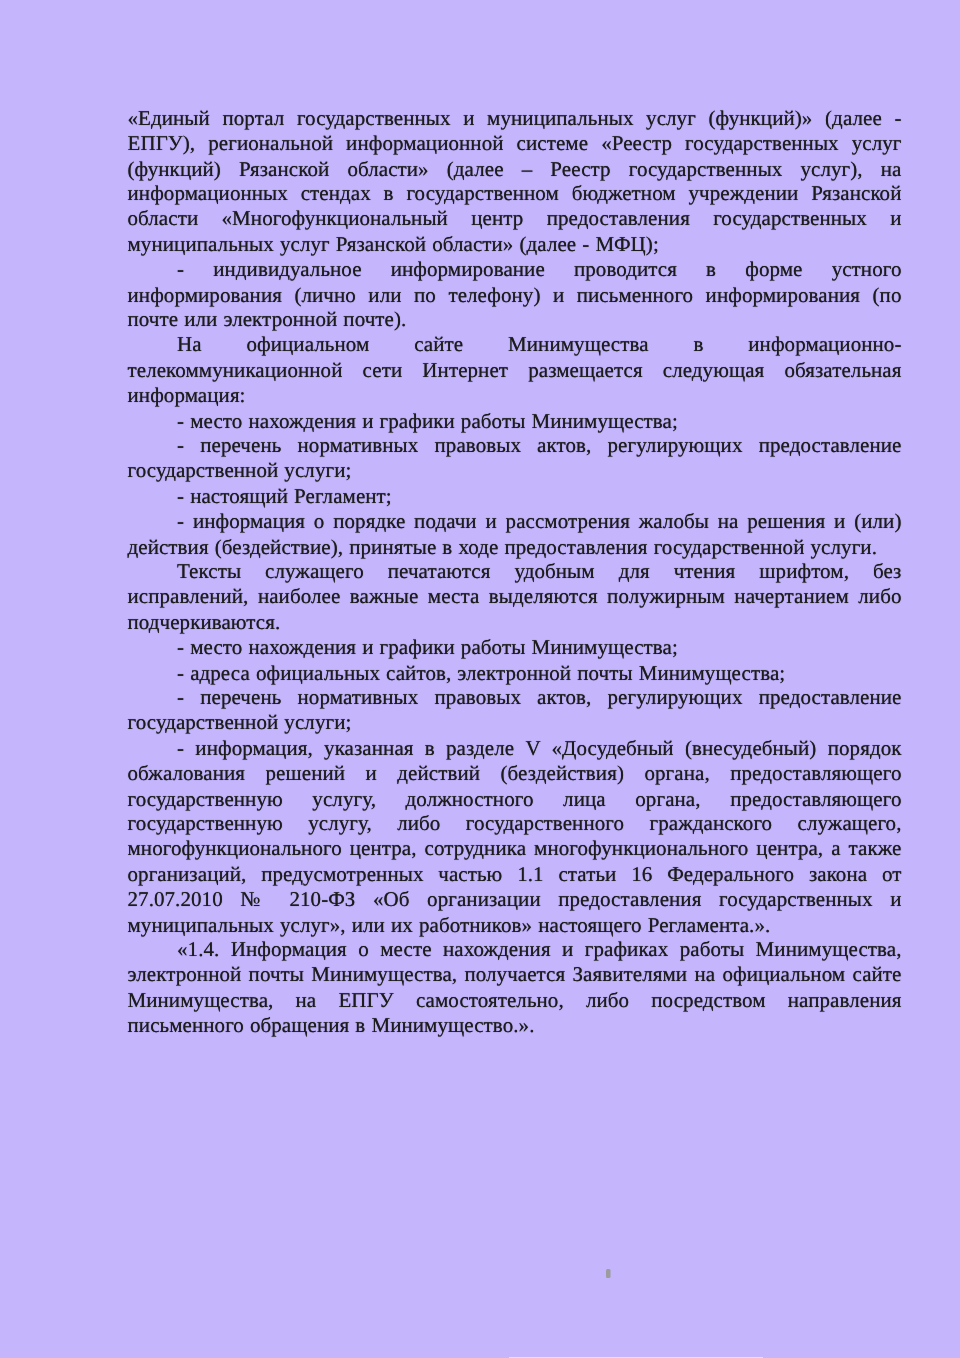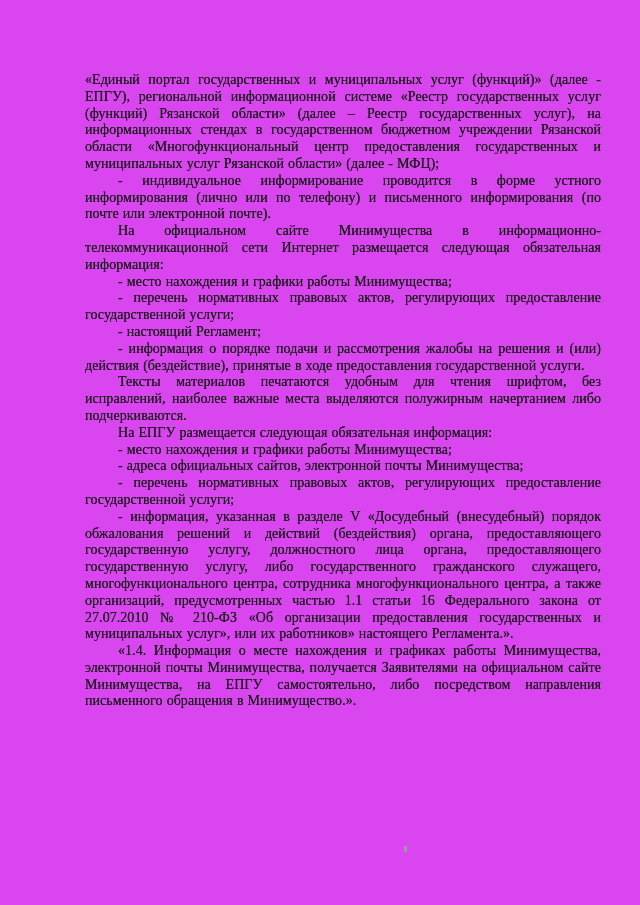--- a/index.html
+++ b/index.html
@@ -5,21 +5,21 @@
   html, body {
     margin: 0;
     padding: 0;
     background: #ffffff;
     font-family: "Liberation Serif", "DejaVu Serif", serif;
   }
   .page {
     position: relative;
     width: 640px;
     height: 905px;
-    background: #d946ef;
+    background: #c4b5fd;
     overflow: hidden;
   }
   .text-block {
     position: absolute;
     left: 85px;
     top: 72px;
     width: 516px;
     color: #1c1c1c;
     font-size: 14px;
     line-height: 16.8px;
@@ -51,22 +51,21 @@
 
 <div class="page">
   <div class="text-block">
     <p class="para no-indent">«Единый портал государственных и муниципальных услуг (функций)» (далее - ЕПГУ), региональной информационной системе «Реестр государственных услуг (функций) Рязанской области» (далее – Реестр государственных услуг), на информационных стендах в государственном бюджетном учреждении Рязанской области «Многофункциональный центр предоставления государственных и муниципальных услуг Рязанской области» (далее - МФЦ);</p>
     <p class="para">- индивидуальное информирование проводится в форме устного информирования (лично или по телефону) и письменного информирования (по почте или электронной почте).</p>
     <p class="para">На официальном сайте Минимущества в информационно-телекоммуникационной сети Интернет размещается следующая обязательная информация:</p>
     <p class="para">- место нахождения и графики работы Минимущества;</p>
     <p class="para">- перечень нормативных правовых актов, регулирующих предоставление государственной услуги;</p>
     <p class="para">- настоящий Регламент;</p>
     <p class="para">- информация о порядке подачи и рассмотрения жалобы на решения и (или) действия (бездействие), принятые в ходе предоставления государственной услуги.</p>
-    <p class="para">Тексты материалов печатаются удобным для чтения шрифтом, без исправлений, наиболее важные места выделяются полужирным начертанием либо подчеркиваются.</p>
-    <p class="para">На ЕПГУ размещается следующая обязательная информация:</p>
+    <p class="para">Тексты служащего печатаются удобным для чтения шрифтом, без исправлений, наиболее важные места выделяются полужирным начертанием либо подчеркиваются.</p>
     <p class="para">- место нахождения и графики работы Минимущества;</p>
     <p class="para">- адреса официальных сайтов, электронной почты Минимущества;</p>
     <p class="para">- перечень нормативных правовых актов, регулирующих предоставление государственной услуги;</p>
     <p class="para">- информация, указанная в разделе V «Досудебный (внесудебный) порядок обжалования решений и действий (бездействия) органа, предоставляющего государственную услугу, должностного лица органа, предоставляющего государственную услугу, либо государственного гражданского служащего, многофункционального центра, сотрудника многофункционального центра, а также организаций, предусмотренных частью 1.1 статьи 16 Федерального закона от 27.07.2010 № 210-ФЗ «Об организации предоставления государственных и муниципальных услуг», или их работников» настоящего Регламента.».</p>
     <p class="para">«1.4. Информация о месте нахождения и графиках работы Минимущества, электронной почты Минимущества, получается Заявителями на официальном сайте Минимущества, на ЕПГУ самостоятельно, либо посредством направления письменного обращения в Минимущество.».</p>
   </div>
   <div class="speck"></div>
 </div>
 
 </body></html>

